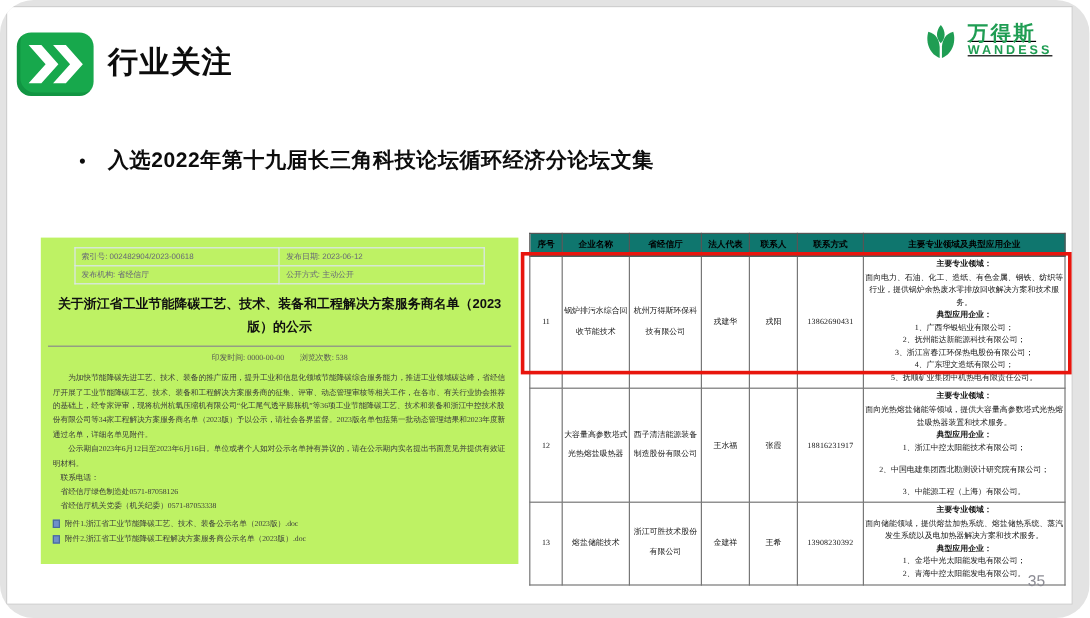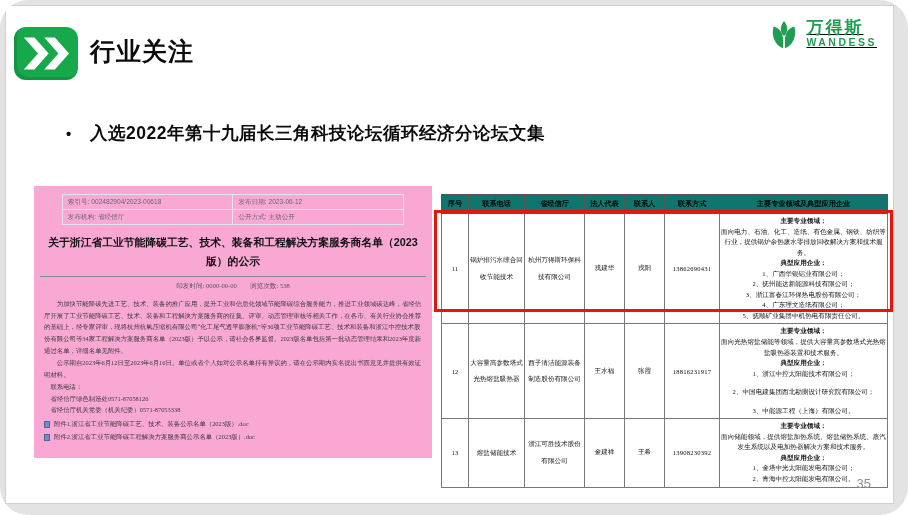--- a/index.html
+++ b/index.html
@@ -18,21 +18,21 @@
   .logo-text { line-height:1.05; }
   .logo-cn { color:#1f9d53; font-weight:bold; font-size:17px; letter-spacing:2px; }
   .logo-en { color:#1f9d53; font-weight:bold; font-size:10.5px; letter-spacing:2.5px; }
 
   
   .bullets { position:absolute; left:60px; top:103px; list-style:none; }
   .bullets li { font-size:17.5px; font-weight:bold; color:#0c0c0c; margin-bottom:22px; letter-spacing:0.5px;margin-top:12px; }
   .bullets .dot { display:inline-block; width:24px; font-size:15px; }
 
   
-  .doc { position:absolute; left:28px; top:180px; width:398px; height:272px; background:#f9a8d4;
+  .doc { position:absolute; left:28px; top:192px; width:398px; height:272px; background:#bef264;
          font-family:"Liberation Serif", serif; color:#333; }
   .doc-info { width:86%; margin:8px auto 0; border-collapse:collapse; font-family:"Liberation Sans",sans-serif; }
   .doc-info td { border:1px solid #dde5ef; font-size:6.6px; color:#667; padding:2.5px 5px; width:50%; }
   .doc-title { font-size:10.8px; font-weight:bold; text-align:center; color:#101010; line-height:1.75;
                margin:8px 6px 0; padding-bottom:5px; border-bottom:1px solid #8a8a8a; font-family:"Liberation Sans",sans-serif; }
   .doc-meta { text-align:center; font-size:6.6px; color:#555; margin-top:5px; }
   .doc p { font-size:6.4px; line-height:1.85; margin:0 10px; color:#3a3a3a; }
   .doc p.first { margin-top:7px; }
   .indent { text-indent:2em; }
   .semi { padding-left:1em; }
@@ -127,21 +127,21 @@
             <col style="width:56px">
             <col style="width:60px">
           <col style="width:40px">
             <col style="width:40px">
             <col style="width:55px">
             <col style="width:168px">
         </colgroup>
         <thead>
           <tr>
             <th>序号</th>
-            <th>联系电话</th>
+            <th>企业名称</th>
             <th>省经信厅</th>
             <th>法人代表</th>
             <th>联系人</th>
             <th>联系方式</th>
             <th>主要专业领域及典型应用企业</th>
           </tr>
         </thead>
         <tbody>
           <tr>
             <td>11</td>

